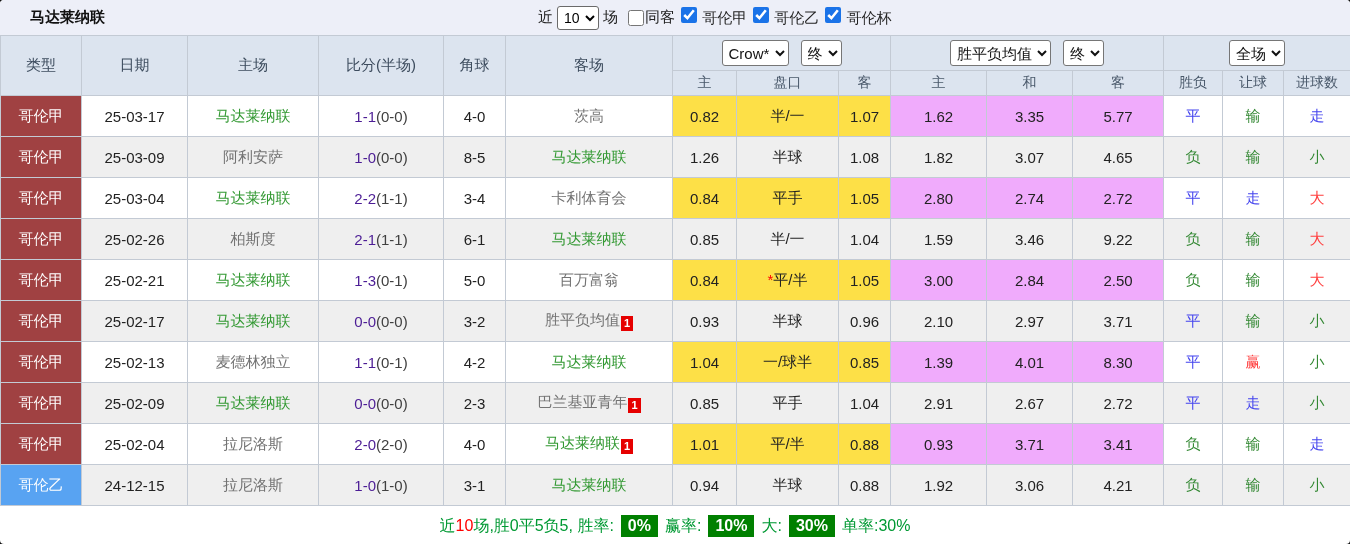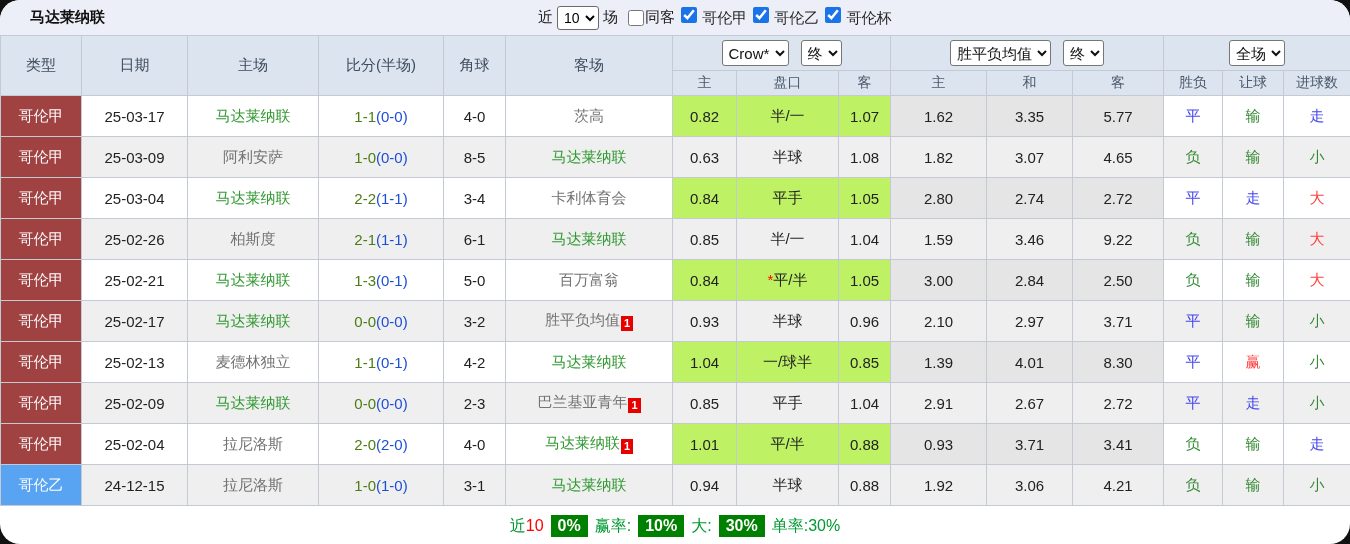--- a/index.html
+++ b/index.html
@@ -1,17 +1,17 @@
 <!DOCTYPE html>
 <html lang="zh"><head>
 <meta charset="utf-8">
 <style>
   html,body { margin:0; padding:0; background:#111; }
   .page {
-    width:1350px; height:544px; background:#fff; border-radius:20px; overflow:hidden;
+    width:1350px; height:544px; background:#fff; border-radius:4px; overflow:hidden;
     font-family:"Liberation Sans","DejaVu Sans",sans-serif; position:relative;
   }
   
   .titlebar { height:35px; background:#edeff8; position:relative; display:flex; align-items:center; }
   .title { margin-left:30px; font-size:15px; font-weight:bold; color:#111; }
   .controls { position:absolute; left:538px; top:0; height:35px; display:flex; align-items:center; font-size:15px; color:#222; }
   .controls > * { margin-right:4px; }
   .controls select {
     font-family:"Liberation Sans",sans-serif; font-size:14px; background:#fff;
     border:1px solid #6a6a6a; border-radius:3px; padding:1px 2px; height:24px;
@@ -26,29 +26,29 @@
   tr.sel-row th { height:34px; }
   tr.lbl-row th { height:24px; font-size:14px; color:#49586a; }
   th.span-col { font-size:15px; color:#3d4c5e; }
   .sel-wrap { display:flex; justify-content:center; align-items:flex-start; gap:12px; }
   .sel-wrap select {
     font-family:"Liberation Sans",sans-serif; font-size:15px; background:#fff; color:#111;
     border:1px solid #767676; border-radius:3px; height:26px; padding:0 2px;
   }
   tbody td { height:40px; font-size:15px; color:#222; background:#fff; }
   tr.gray td { background:#efefef; }
-  td.c-odds { background:#bef264; }
-  td.c-avg  { background:#e5e5e5; }
+  td.c-odds { background:#fde047; }
+  td.c-avg  { background:#f0abfc; }
   td.c-type { color:#fff; font-size:15px; }
   td.c-type.league-red  { background:#a04142; }
   td.c-type.league-blue { background:#58a3f2; }
   .team-name { color:#737373; }
   .team-name.team-green { color:#339933; }
-  .ft { color:#4d7c0f; }
-  .ht { color:#1d4ed8; }
+  .ft { color:#4c1d95; }
+  .ht { color:#404040; }
   .badge {
     display:inline-block; background:#e60000; color:#fff; font-weight:bold;
     font-size:11px; line-height:15px; padding:0 3px; vertical-align:top; margin:5px 0 0 1px;
   }
   .star { color:#ff0000; }
   .clr-blue  { color:#4444ee; }
   .clr-green { color:#338833; }
   .clr-red   { color:#ff4040; }
   
   .summary { height:40px; display:flex; align-items:center; justify-content:center; font-size:16px; }
@@ -160,21 +160,21 @@
       <td class="clr-green">输</td>
       <td class="clr-blue">走</td>
     </tr>
         <tr class="gray">
       <td class="c-type league-red">哥伦甲</td>
       <td>25-03-09</td>
       <td><span class="team-name">阿利安萨</span></td>
       <td><span class="ft">1-0</span><span class="ht">(0-0)</span></td>
       <td>8-5</td>
       <td><span class="team-name team-green">马达莱纳联</span></td>
-      <td class="c-odds">0.63</td>
+      <td class="c-odds">1.26</td>
       <td class="c-odds"><span>半球</span></td>
       <td class="c-odds">1.08</td>
       <td class="c-avg">1.82</td>
       <td class="c-avg">3.07</td>
       <td class="c-avg">4.65</td>
       <td class="clr-green">负</td>
       <td class="clr-green">输</td>
       <td class="clr-green">小</td>
     </tr>
         <tr>
@@ -312,20 +312,21 @@
       <td class="clr-green">负</td>
       <td class="clr-green">输</td>
       <td class="clr-green">小</td>
     </tr>
       </tbody>
   </table>
 
   <div class="summary">
     <span class="g">近</span>
       <span class="r">10</span>
+      <span class="g">场,胜0平5负5, 胜率:</span>
     <span class="pct-badge">0%</span>
     <span class="g">赢率:</span>
     <span class="pct-badge">10%</span>
     <span class="g">大:</span>
     <span class="pct-badge">30%</span>
     <span class="g">单率:30%</span>
   </div>
 
 </div>
 

